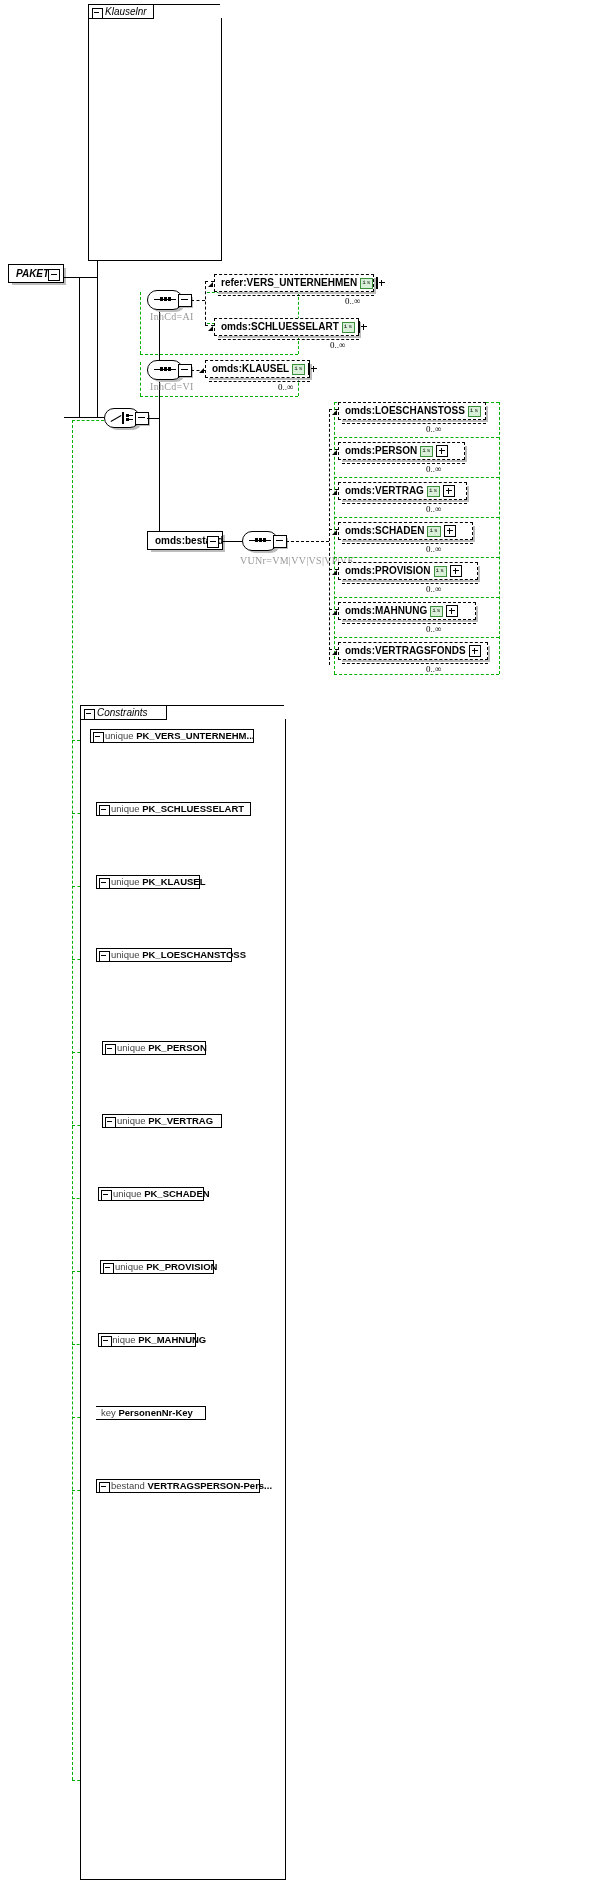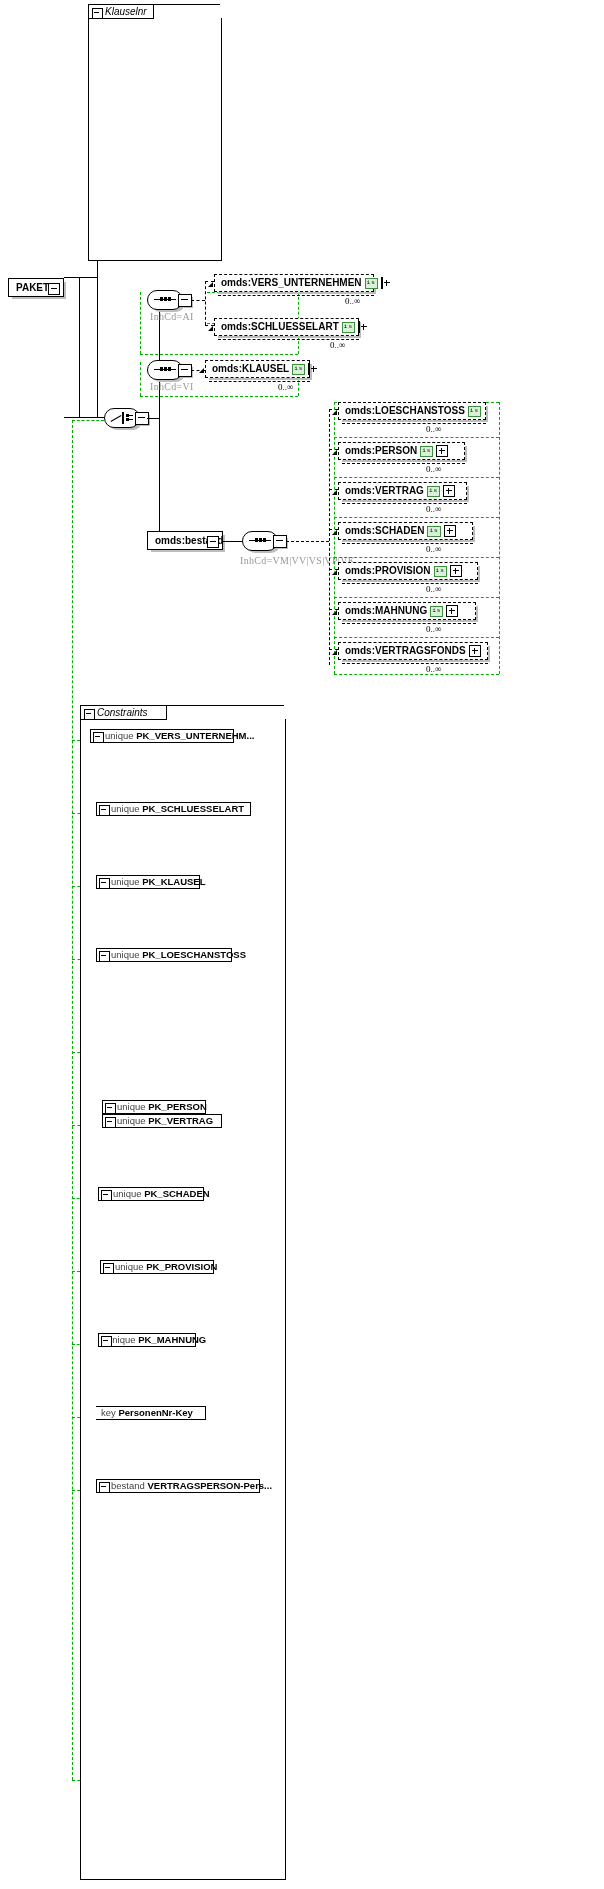--- a/index.html
+++ b/index.html
@@ -153,21 +153,21 @@
   <div class="nodebox" style="left:102px;top:49px;width:57px;">MaklerID</div>
   <div class="nodebox" style="left:102px;top:72px;width:85px;">PaketZpktErstell</div>
   <div class="nodebox opt" style="left:102px;top:95px;width:108px;">PaketZpktLetztErstell</div>
   <div class="nodebox" style="left:102px;top:118px;width:64px;">PaketInhCd</div>
   <div class="nodebox" style="left:102px;top:141px;width:65px;">PaketUmfCd</div>
   <div class="nodebox" style="left:102px;top:164px;width:73px;">OMDSVersion</div>
   <div class="nodebox opt" style="left:102px;top:187px;width:58px;">VUVersion</div>
   <div class="nodebox" style="left:102px;top:210px;width:60px;">DVRNrAbs</div>
   <div class="nodebox opt" style="left:102px;top:233px;width:87px;">PaketKommentar</div>
 
-  <div class="rootbox" style="left:8px;top:278px;width:56px;">
+  <div class="rootbox" style="left:8px;top:264px;width:56px;font-style:italic;">
     <span>PAKET</span>
     <span class="expander"></span>
   </div>
 
   <div class="hline" style="left:64px;top:277px;width:34px;"></div>
   <div class="vline" style="left:97px;top:160px;height:257px;"></div>
   <div class="hline" style="left:64px;top:417px;width:34px;"></div>
   <div class="vline" style="left:79px;top:277px;height:140px;"></div>
   <div class="hline" style="left:79px;top:417px;width:25px;"></div>
 
@@ -202,21 +202,21 @@
   <div class="vline-g" style="left:298px;top:292px;height:62px;"></div>
   <div class="hline-g" style="left:207px;top:323px;width:91px;"></div>
 
   <div class="hline-d" style="left:191px;top:300px;width:14px;"></div>
   <div class="vline-d" style="left:205px;top:281px;height:44px;"></div>
   <div class="hline-d" style="left:205px;top:281px;width:9px;"></div>
   <div class="hline-d" style="left:205px;top:325px;width:9px;"></div>
 
   <div class="refbox" style="left:214px;top:274px;width:160px;">
     <span class="arrow-in"></span>
-    <span class="lbl">omds:VERS_UNTERNEHMEN</span>
+    <span class="lbl">refer:VERS_UNTERNEHMEN</span>
     <span class="badge-is">is</span>
     <span class="badge-plus"></span>
   </div>
   <div class="dashline-under" style="left:218px;top:295px;width:156px;"></div>
   <div class="occ" style="left:345px;top:296px;">0..∞</div>
 
   <div class="refbox" style="left:214px;top:318px;width:145px;">
     <span class="arrow-in"></span>
     <span class="lbl">omds:SCHLUESSELART</span>
     <span class="badge-is">is</span>
@@ -263,21 +263,21 @@
 
   <div class="hline" style="left:223px;top:541px;width:19px;"></div>
   <div class="comp" style="left:242px;top:531px;">
     <div class="cap"></div>
     <div class="seqline"></div>
     <div class="dot" style="left:13px;"></div>
     <div class="dot" style="left:17px;"></div>
     <div class="dot" style="left:21px;"></div>
     <div class="box"></div>
   </div>
-  <div class="complabel" style="left:240px;top:555px;">InhCd=VM|VV|VS|VP|VK</div>
+  <div class="complabel" style="left:240px;top:555px;">VUNr=VM|VV|VS|VP|VK</div>
 
   <div class="vline-g" style="left:334px;top:402px;height:272px;"></div>
   <div class="hline-g" style="left:334px;top:402px;width:165px;"></div>
   <div class="hline-g" style="left:334px;top:674px;width:165px;"></div>
   <div class="vline-g" style="left:499px;top:402px;height:272px;"></div>
   <div class="hline-g" style="left:334px;top:437px;width:165px;"></div>
   <div class="hline-g" style="left:334px;top:477px;width:165px;"></div>
   <div class="hline-g" style="left:334px;top:517px;width:165px;"></div>
   <div class="hline-g" style="left:334px;top:557px;width:165px;"></div>
   <div class="hline-g" style="left:334px;top:597px;width:165px;"></div>
@@ -369,21 +369,21 @@
   <div class="hline-g" style="left:72px;top:1490px;width:24px;"></div>
   <div class="hline-g" style="left:72px;top:1780px;width:24px;"></div>
 
   <div class="group-tab abs" style="left:80px;top:705px;width:87px;">
     <span class="minus"></span>
     <span>Constraints</span>
   </div>
   <div class="group-topline" style="left:152px;top:705px;width:132px;"></div>
   <div class="group-body" style="left:80px;top:719px;width:204px;height:1160px;"></div>
 
-  <div class="chead" style="left:90px;top:729px;width:144px;">
+  <div class="chead" style="left:90px;top:729px;width:164px;">
     <span class="minus"></span>
     <span class="kw">unique</span>
     <span class="nm">PK_VERS_UNTERNEHM...</span>
   </div>
   <div class="cbox" style="left:90px;top:742px;width:180px;height:45px;"></div>
   <div class="crow" style="left:98px;top:749px;width:164px;">
     <span class="kw">selector</span>
     <span class="val">omds:VERS_UNTERNEHM...</span>
   </div>
   <div class="crow" style="left:98px;top:769px;width:64px;">
@@ -433,21 +433,21 @@
   </div>
   <div class="crow" style="left:104px;top:988px;width:78px;">
     <span class="kw">field</span>
     <span class="val">@LoeschID</span>
   </div>
   <div class="crow" style="left:104px;top:1008px;width:92px;">
     <span class="kw">field</span>
     <span class="val">@SystemQuelle</span>
   </div>
 
-  <div class="chead" style="left:102px;top:1100px;width:104px;">
+  <div class="chead" style="left:102px;top:1041px;width:104px;">
     <span class="minus"></span>
     <span class="kw">unique</span>
     <span class="nm">PK_PERSON</span>
   </div>
   <div class="cbox" style="left:102px;top:1054px;width:118px;height:45px;"></div>
   <div class="crow" style="left:110px;top:1061px;width:102px;">
     <span class="kw">selector</span>
     <span class="val">omds:PERSON</span>
   </div>
   <div class="crow" style="left:110px;top:1081px;width:80px;">

